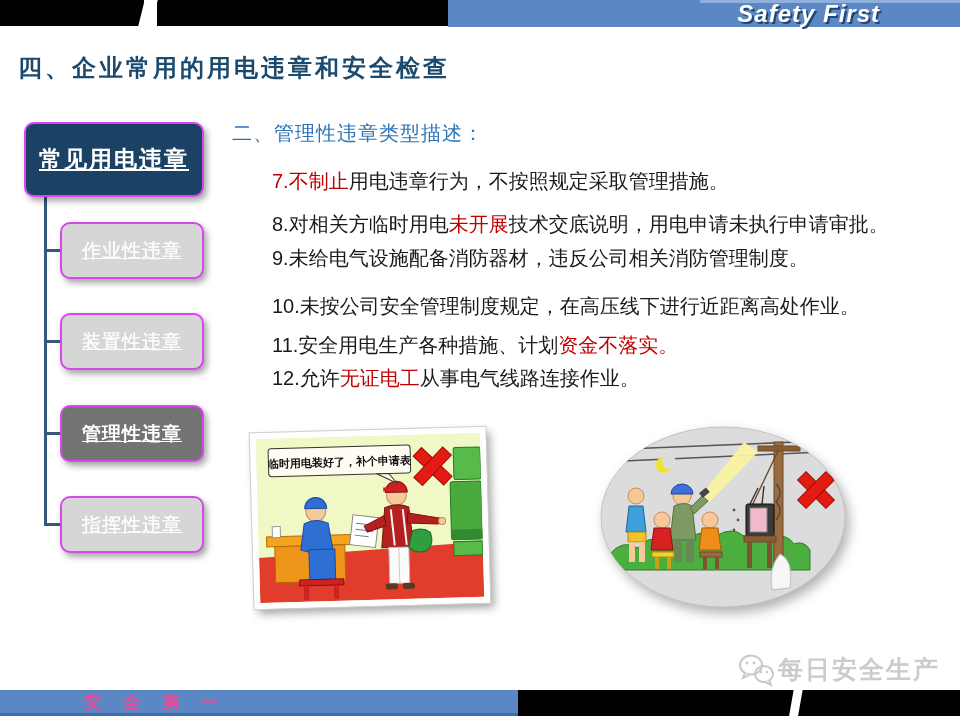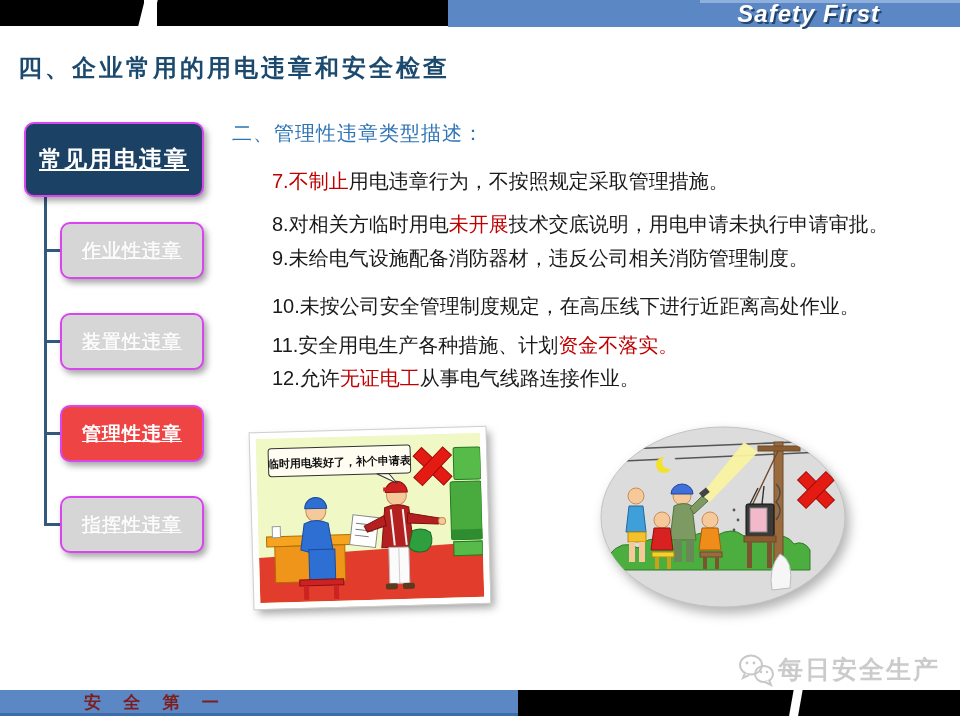--- a/index.html
+++ b/index.html
@@ -24,41 +24,41 @@
 
   
   .conn{background:#33597d;}
   .node{box-sizing:border-box;border:2px solid #d946ef;border-radius:10px;
         display:flex;align-items:center;justify-content:center;
         font-family:"Liberation Serif","DejaVu Serif",serif;font-weight:bold;
         box-shadow:3px 4px 6px rgba(0,0,0,0.35);text-decoration:underline;}
   .node-root{left:24px;top:122px;width:180px;height:75px;background:#1b4265;color:#fff;font-size:23px;letter-spacing:2px;}
   .node-child{left:60px;width:144px;height:57px;font-size:19px;letter-spacing:1px;}
   .node-gray{background:#d6d6d6;color:#fbfbfb;text-shadow:0 0 1px #bdbdbd;}
-  .node-active{background:#ef4444;color:#ffffff;}
+  .node-active{background:#737373;color:#ffffff;}
 
   
   .main-heading{left:232px;top:120px;font-size:20px;font-weight:normal;color:#2e74b5;letter-spacing:1px;}
   .list-item{left:240px;width:710px;font-size:20px;color:#1a1a1a;white-space:nowrap;margin-left:32px;}
   .seg-red{color:#c00000;}
 
   
   .pic1{left:252px;top:430px;transform:rotate(-1.6deg);
         border:6px solid #fff;outline:1px solid #cfcfcf;
         box-shadow:4px 5px 9px rgba(0,0,0,0.35);background:#eef6c4;line-height:0;}
   .pic2{left:598px;top:424px;line-height:0;filter:drop-shadow(4px 6px 6px rgba(0,0,0,0.3));}
 
   
   .wm-logo{left:737px;top:653px;line-height:0;}
   .wm-text{left:778px;top:653px;font-size:25px;font-weight:bold;color:#cbcbcb;letter-spacing:2px;
            text-shadow:1px 1px 0 #ffffff;}
   .ftr-blue{left:0;top:690px;width:518px;height:23px;background:#5b87c5;border-bottom:3px solid #3d6da8;}
   .ftr-black{left:518px;top:690px;width:442px;height:26px;background:#000;}
   .ftr-gap{left:791px;top:690px;width:9px;height:30px;background:#fff;transform:skewX(-10deg);}
-  .ftr-slogan{left:84px;top:691px;font-size:17px;font-weight:bold;color:#7f1d1d;letter-spacing:9px;
+  .ftr-slogan{left:84px;top:691px;font-size:17px;font-weight:bold;color:#ec4899;letter-spacing:9px;
               font-family:"Liberation Serif","DejaVu Serif",serif;}
 </style>
 </head>
 <body>
 
 <div id="slide">
 
   <div class="abs hdr-black1"></div>
   <div class="abs hdr-black2"></div>
   <div class="abs hdr-gap"></div>

